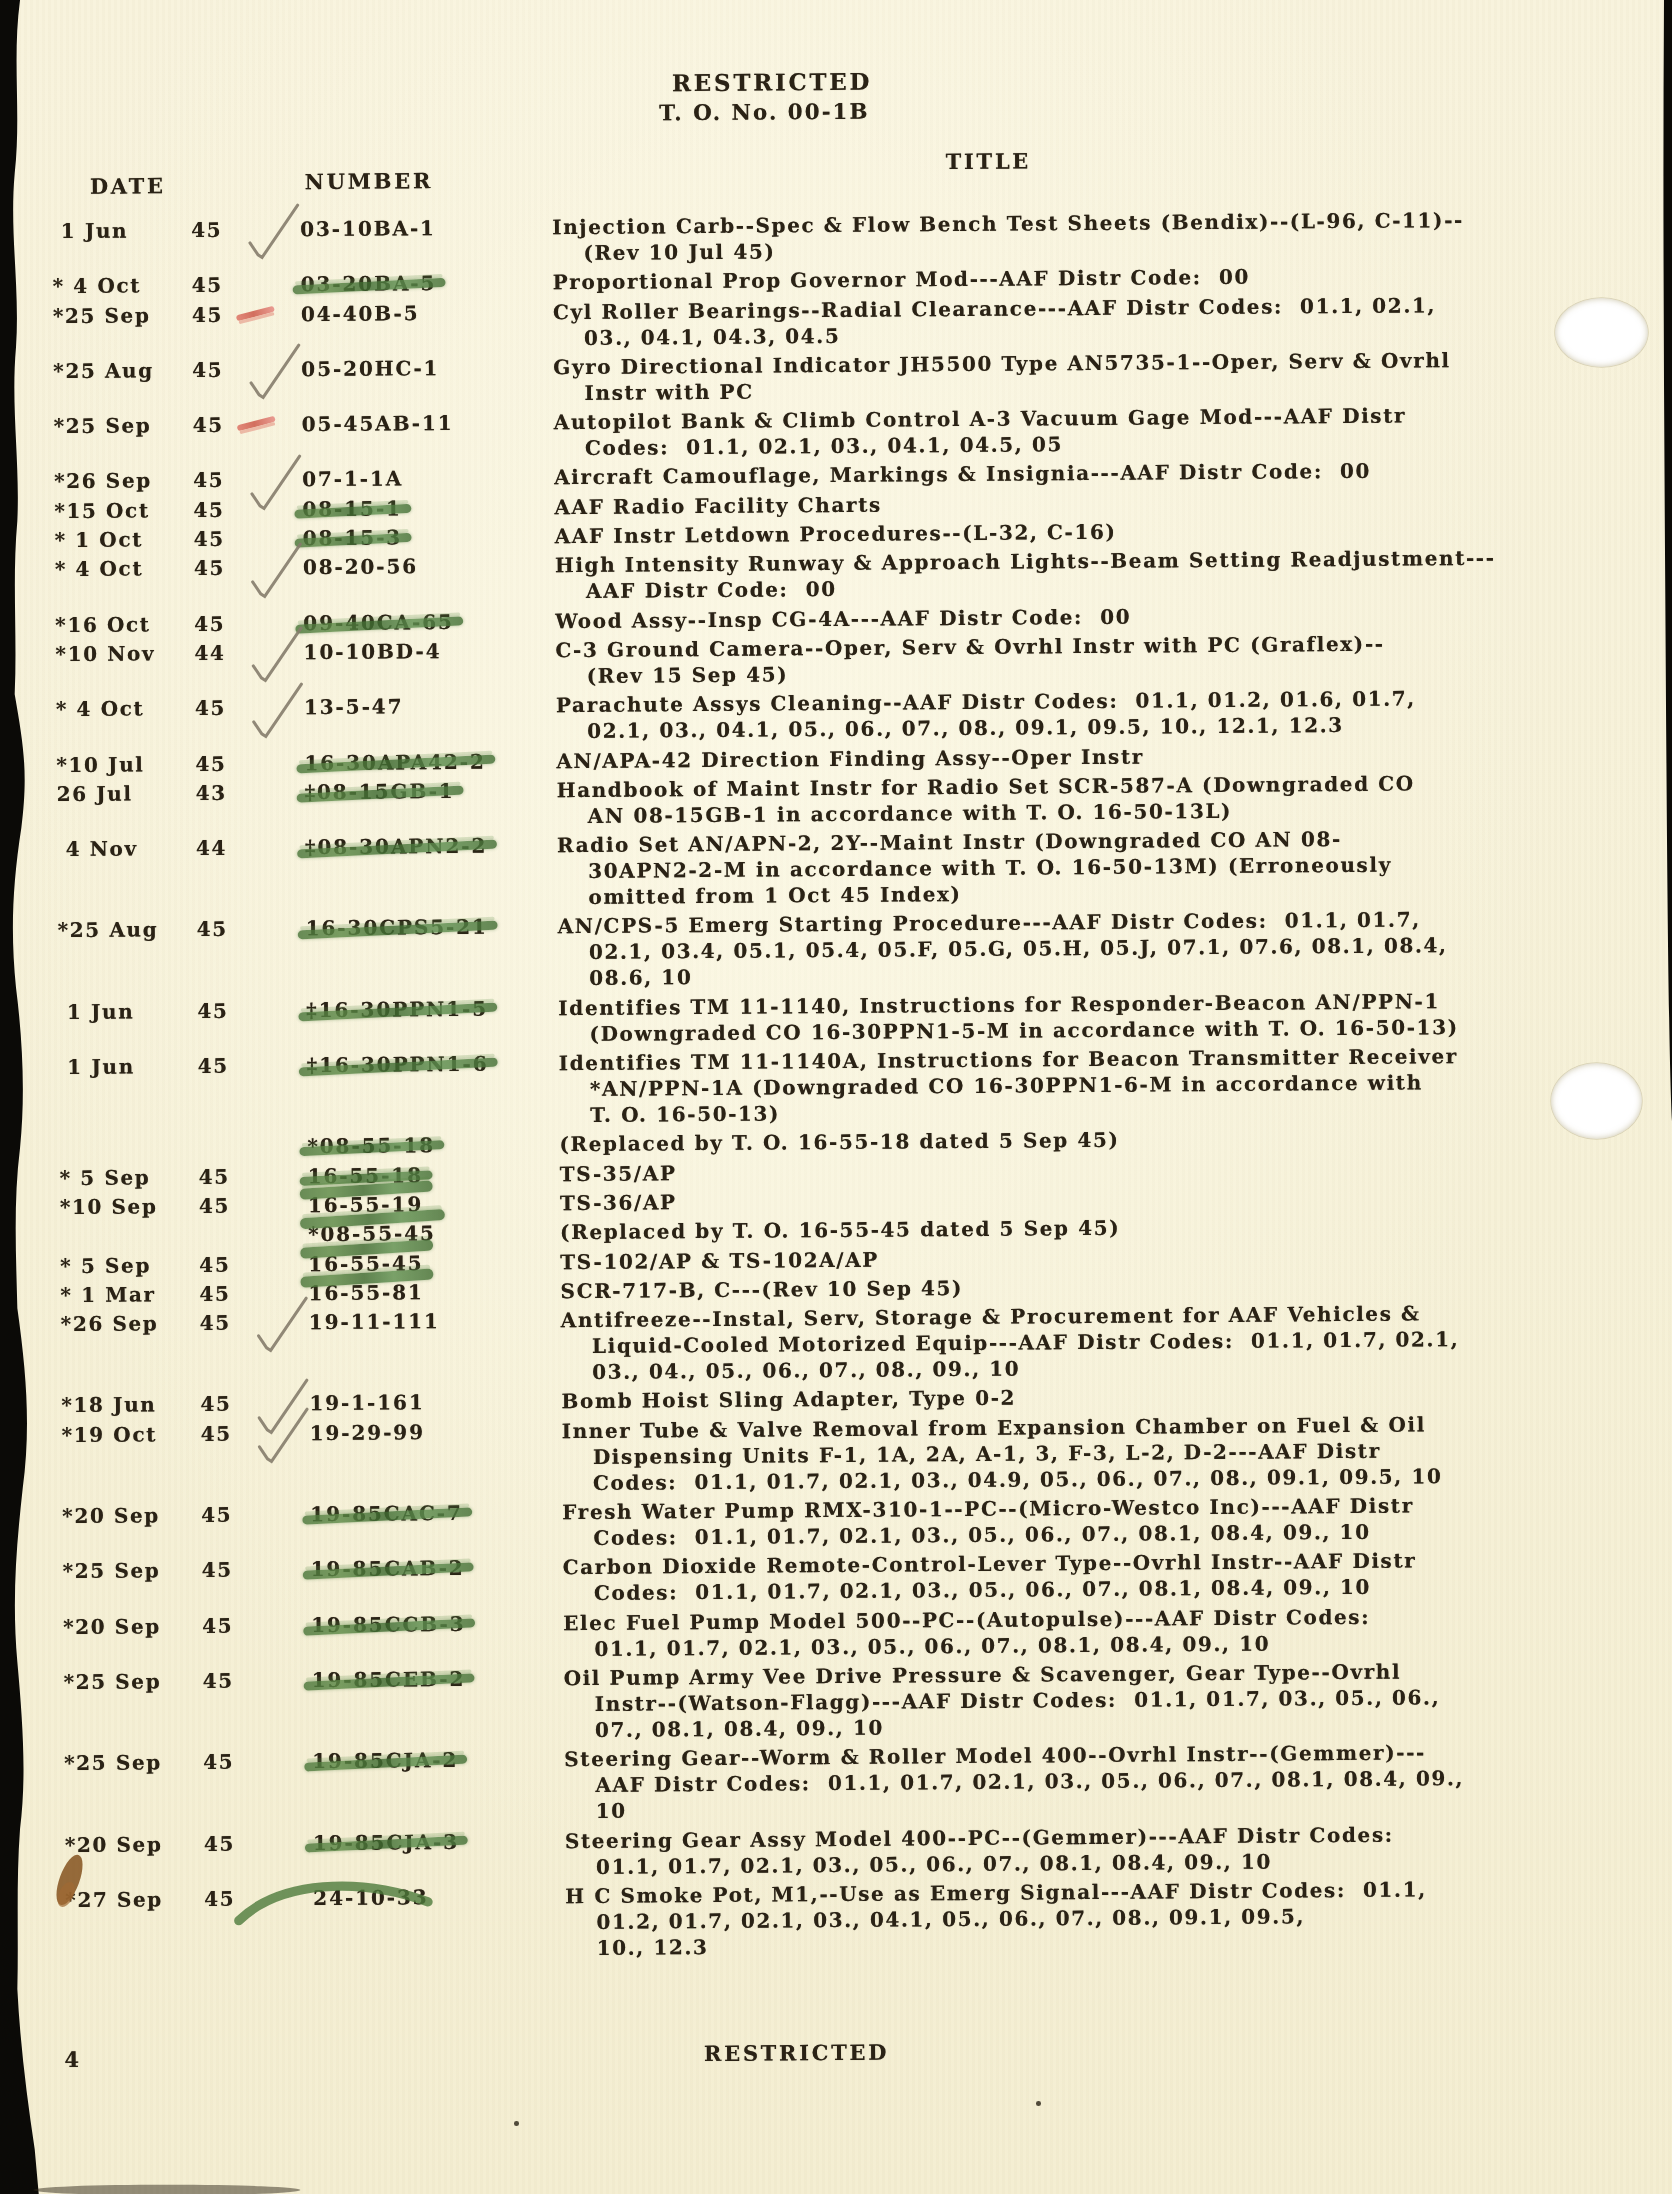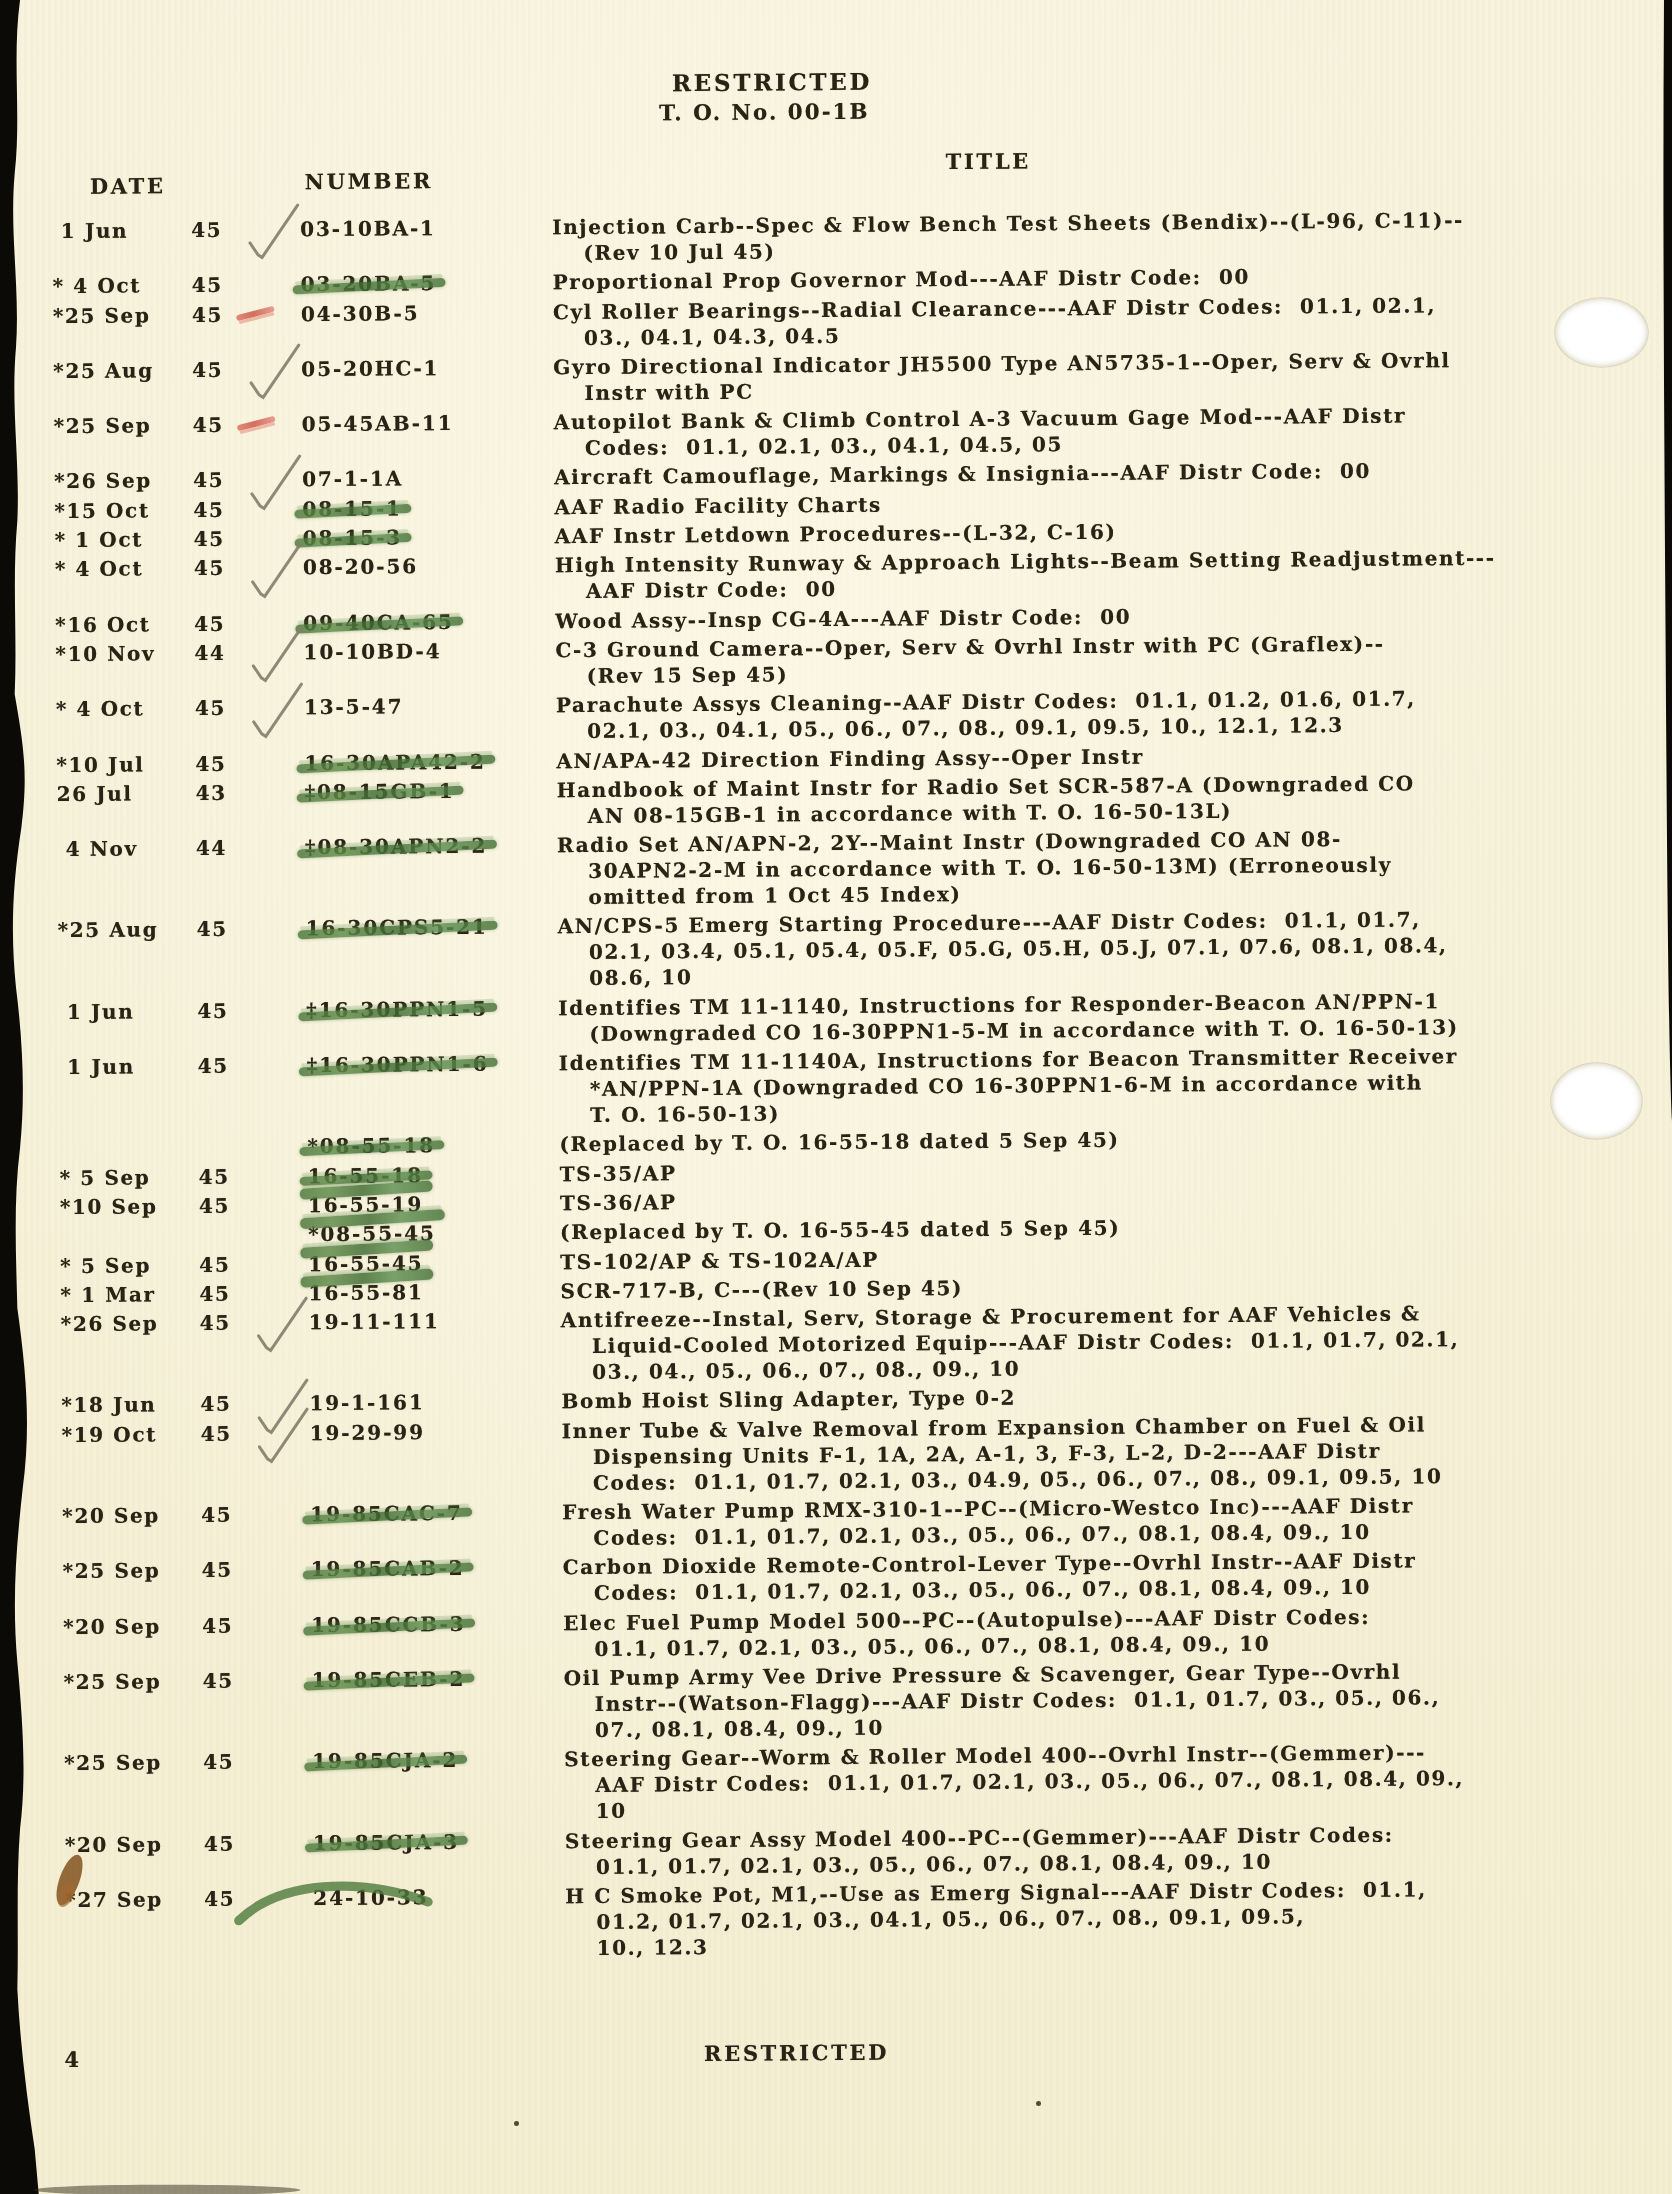--- a/index.html
+++ b/index.html
@@ -99,21 +99,21 @@
   <div class="row">
     <span class="c-date line txt"><span class="dm">* 4 Oct</span><span class="yr">45</span></span>
     <span class="c-num line txt"><span class="num">03-20BA-5<span class="strike"></span></span></span>
     <span class="c-title">
             <div class="line txt">Proportional Prop Governor Mod---AAF Distr Code:  00</div>
           </span>
   </div>
 
   <div class="row">
     <span class="c-date line txt"><span class="dm">*25 Sep</span><span class="yr">45</span></span>
-    <span class="c-num line txt"><span class="reddash"></span><span class="num">04-30B-5</span></span>
+    <span class="c-num line txt"><span class="reddash"></span><span class="num">04-40B-5</span></span>
     <span class="c-title">
             <div class="line txt">Cyl Roller Bearings--Radial Clearance---AAF Distr Codes:  01.1, 02.1,</div>
             <div class="line txt cont">03., 04.1, 04.3, 04.5</div>
           </span>
   </div>
 
   <div class="row">
     <span class="c-date line txt"><span class="dm">*25 Aug</span><span class="yr">45</span></span>
     <span class="c-num line txt"><svg class="chk" width="56" height="64" viewBox="0 0 84 96">
               <path d="M4,62 L16,80 L22,84 L76,6" fill="none" stroke="#857c6b" stroke-width="4.5" stroke-linecap="round" opacity="0.9"></path>

